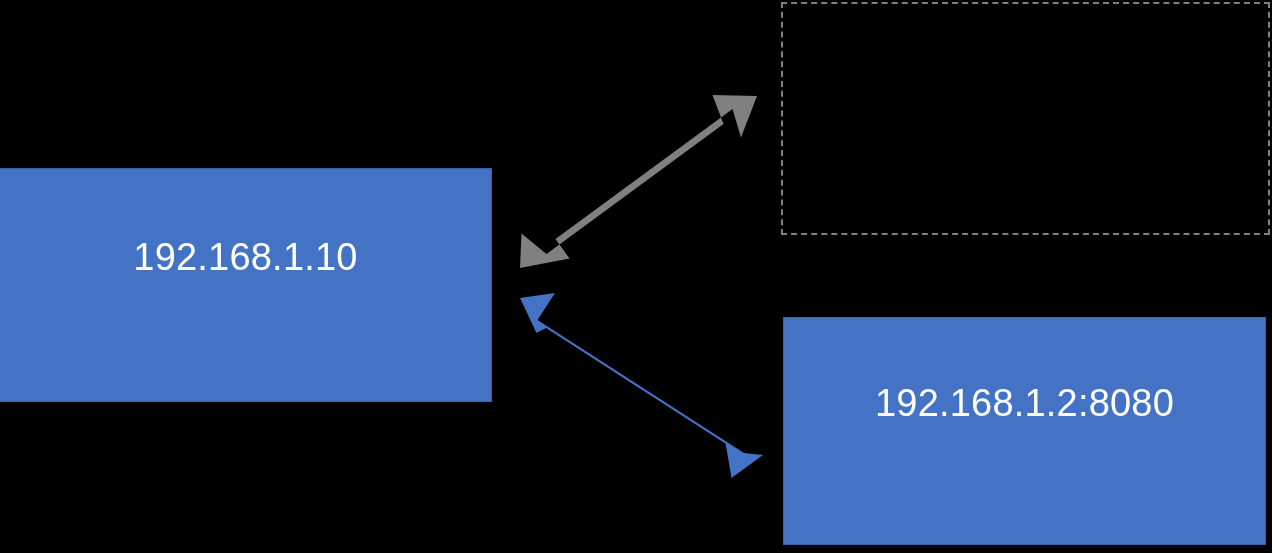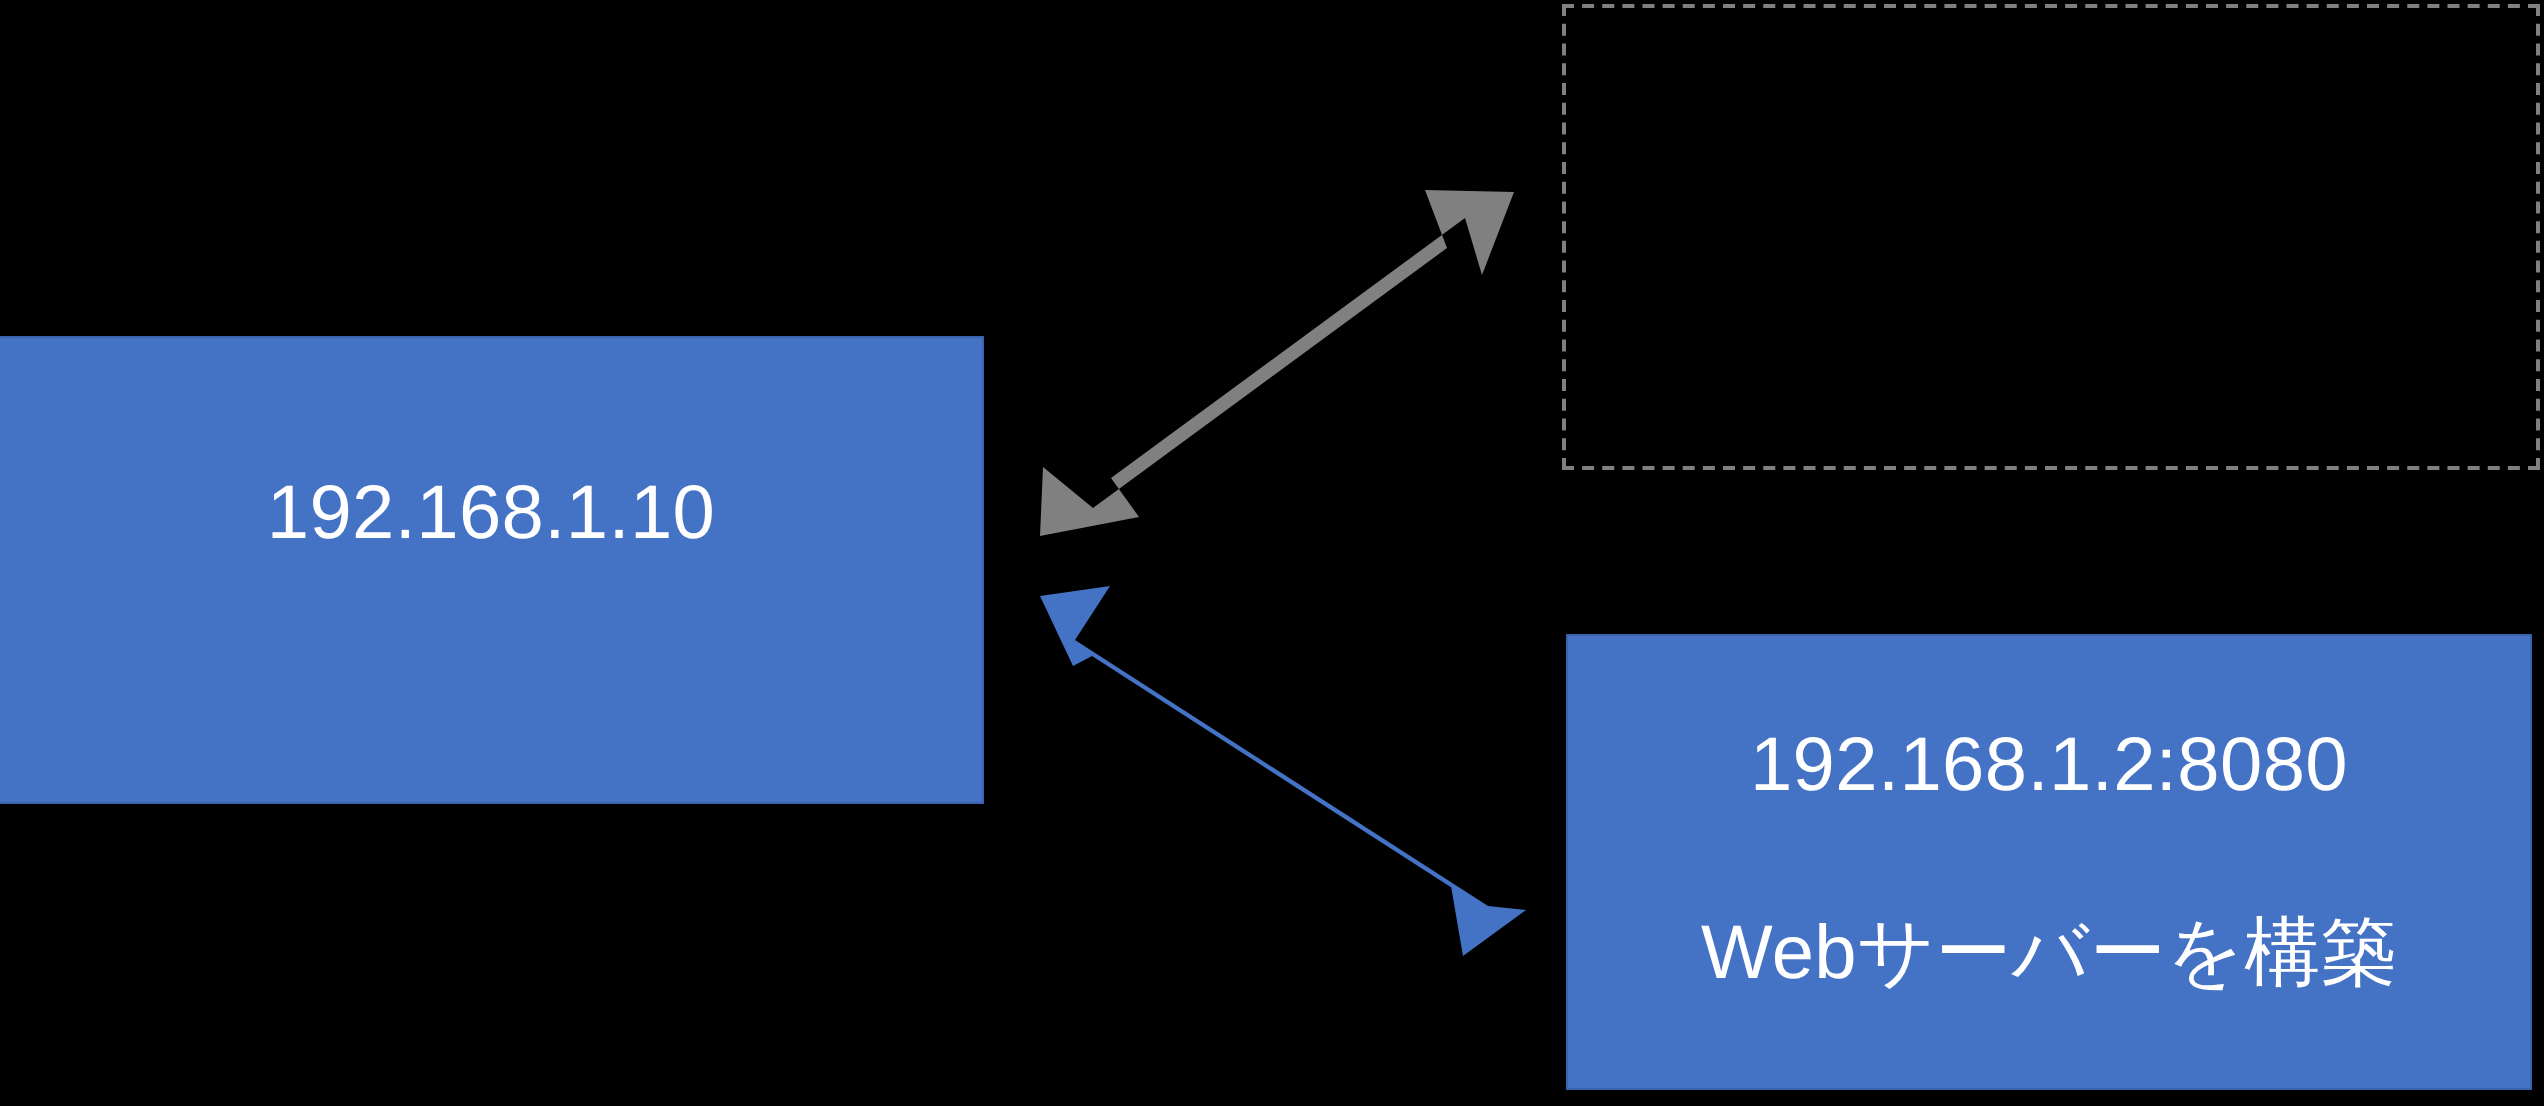--- a/index.html
+++ b/index.html
@@ -120,16 +120,15 @@
   </svg>
 
   <div class="node-box" id="box-proxy">
     <span class="line">192.168.1.10</span>
     <span class="line-gap"></span>
   </div>
 
   <div class="node-box" id="box-webserver">
     <span class="line">192.168.1.2:8080</span>
     <span class="line-gap"></span>
-    <span class="line">Webサーバーを構築</span>
   </div>
 
 </div>
 
 </body></html>

